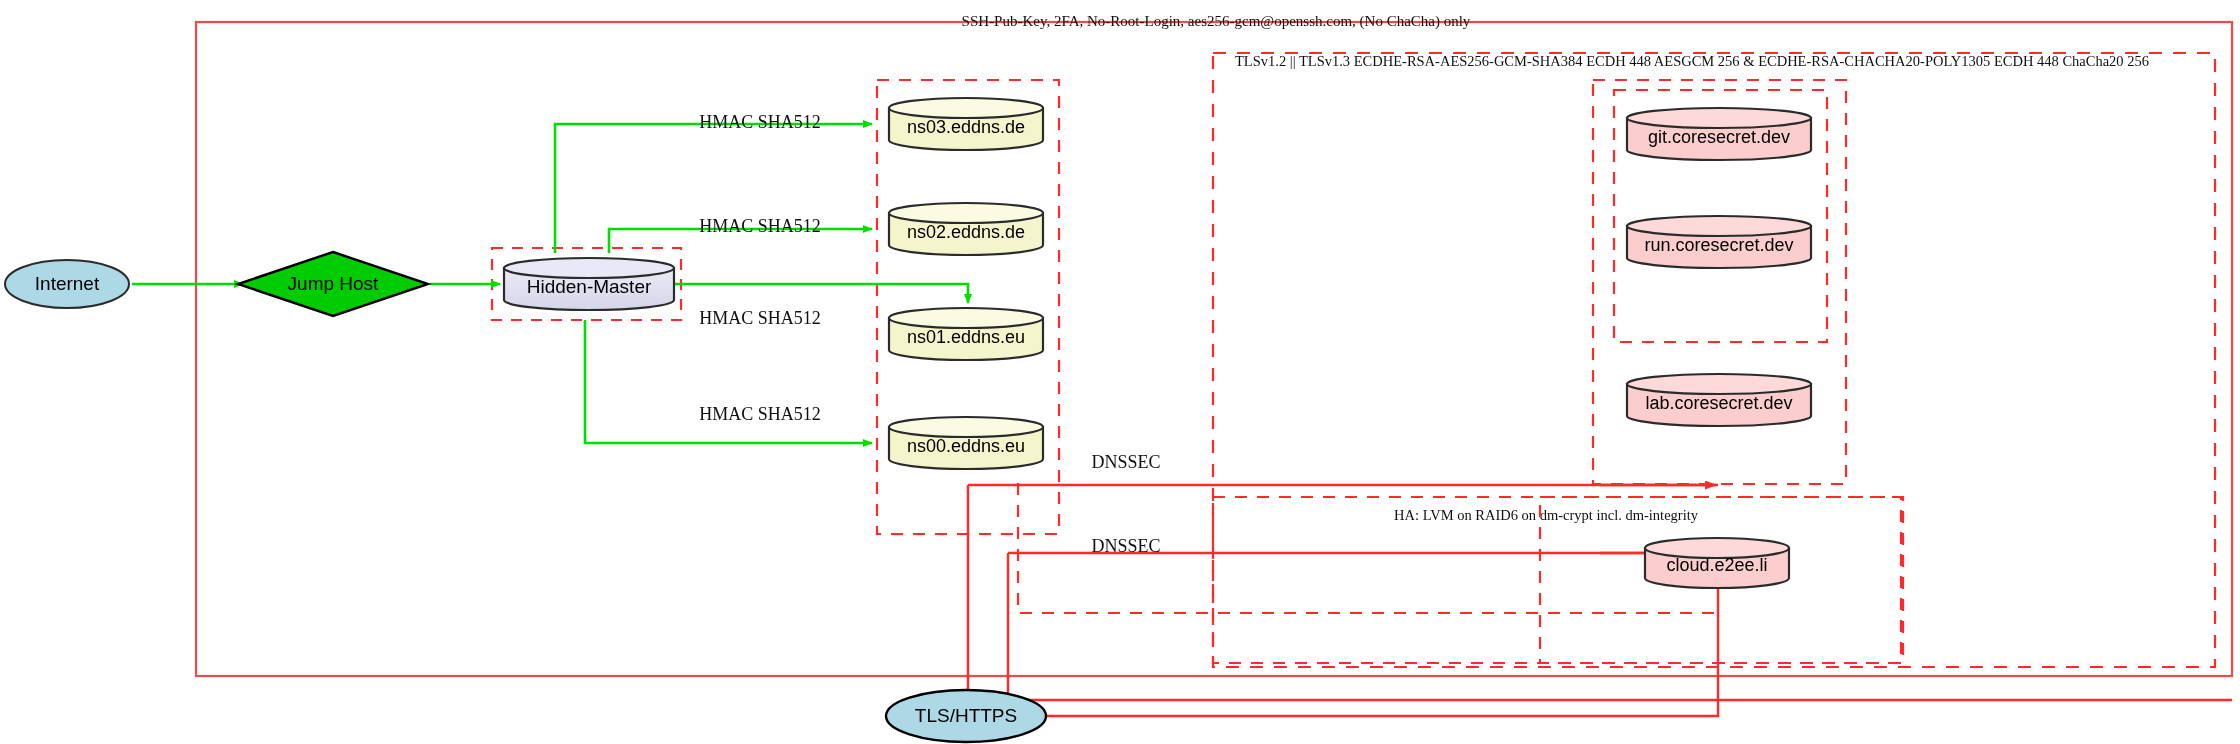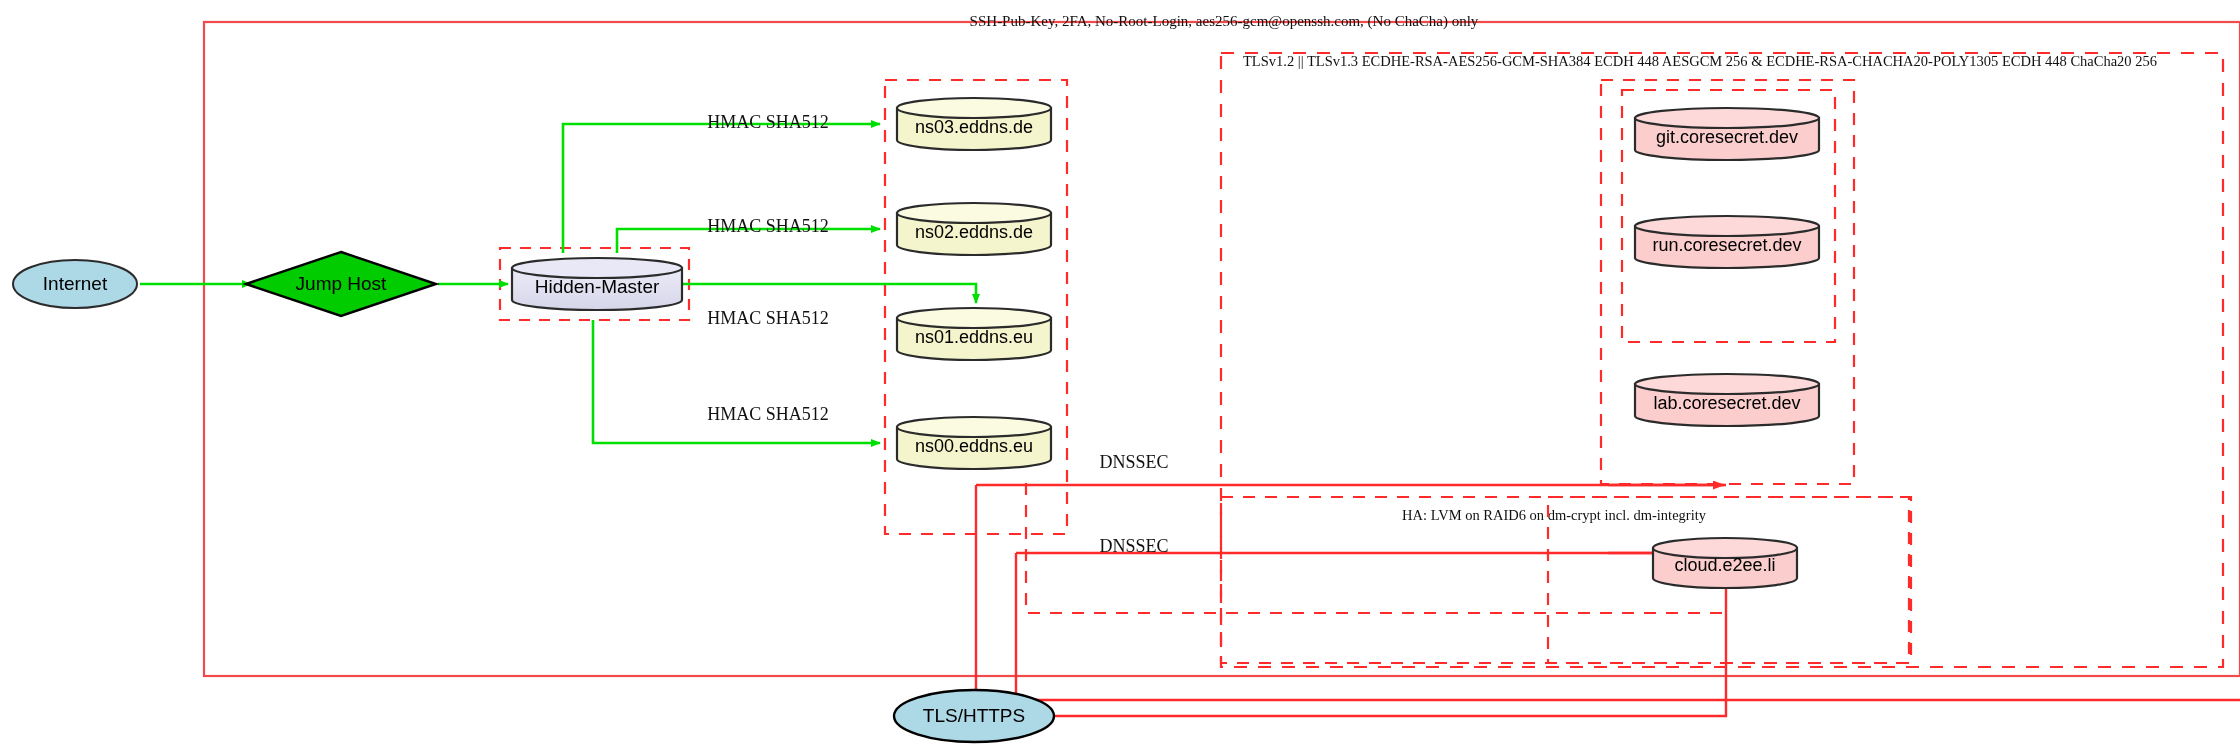--- a/index.html
+++ b/index.html
@@ -1,18 +1,18 @@
 <!DOCTYPE html>
 <html><head>
 <meta charset="utf-8">
 <style>
   html,body{margin:0;padding:0;background:#ffffff;}
   body{width:2240px;height:744px;overflow:hidden;
        font-family:"Liberation Sans",sans-serif;}
-  #stage{position:relative;width:1788px;height:744px;margin-left:8px;}
+  #stage{position:relative;width:1788px;height:744px;}
   svg#diagram{position:absolute;left:0;top:0;width:2240px;height:744px;}
   .serif-label{font-family:"Liberation Serif",serif;}
   .node-label{font-family:"Liberation Sans",sans-serif;}
 </style>
 </head>
 <body>
 
 <div id="stage">
   <svg id="diagram" viewBox="0 0 2240 744">
     <defs>

